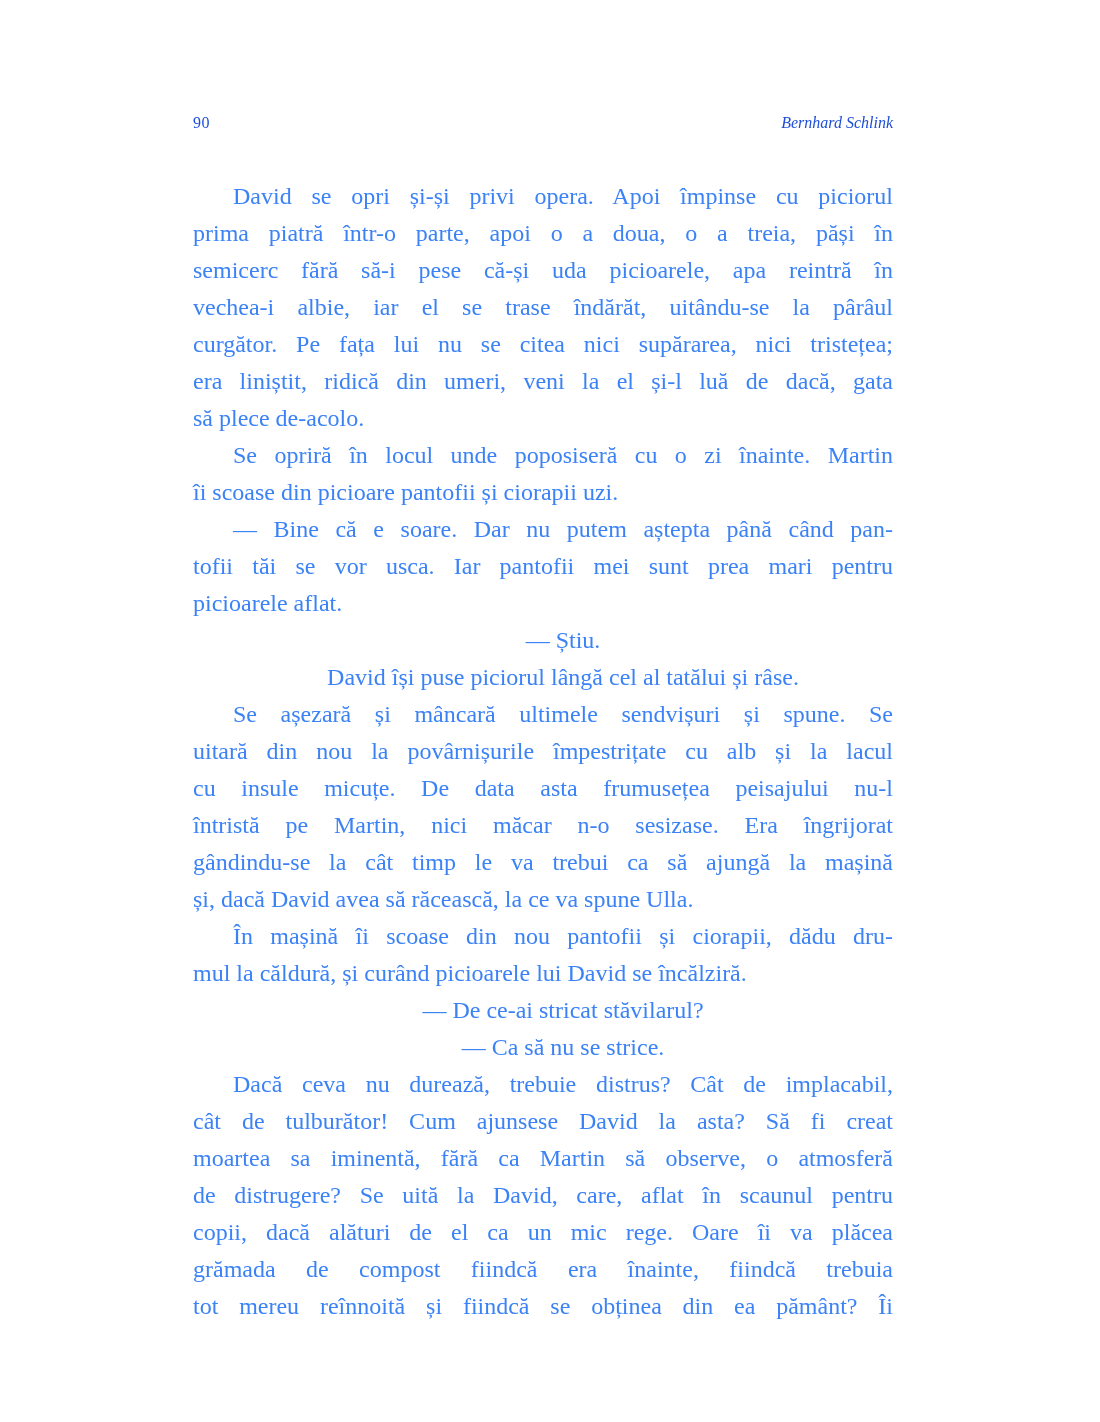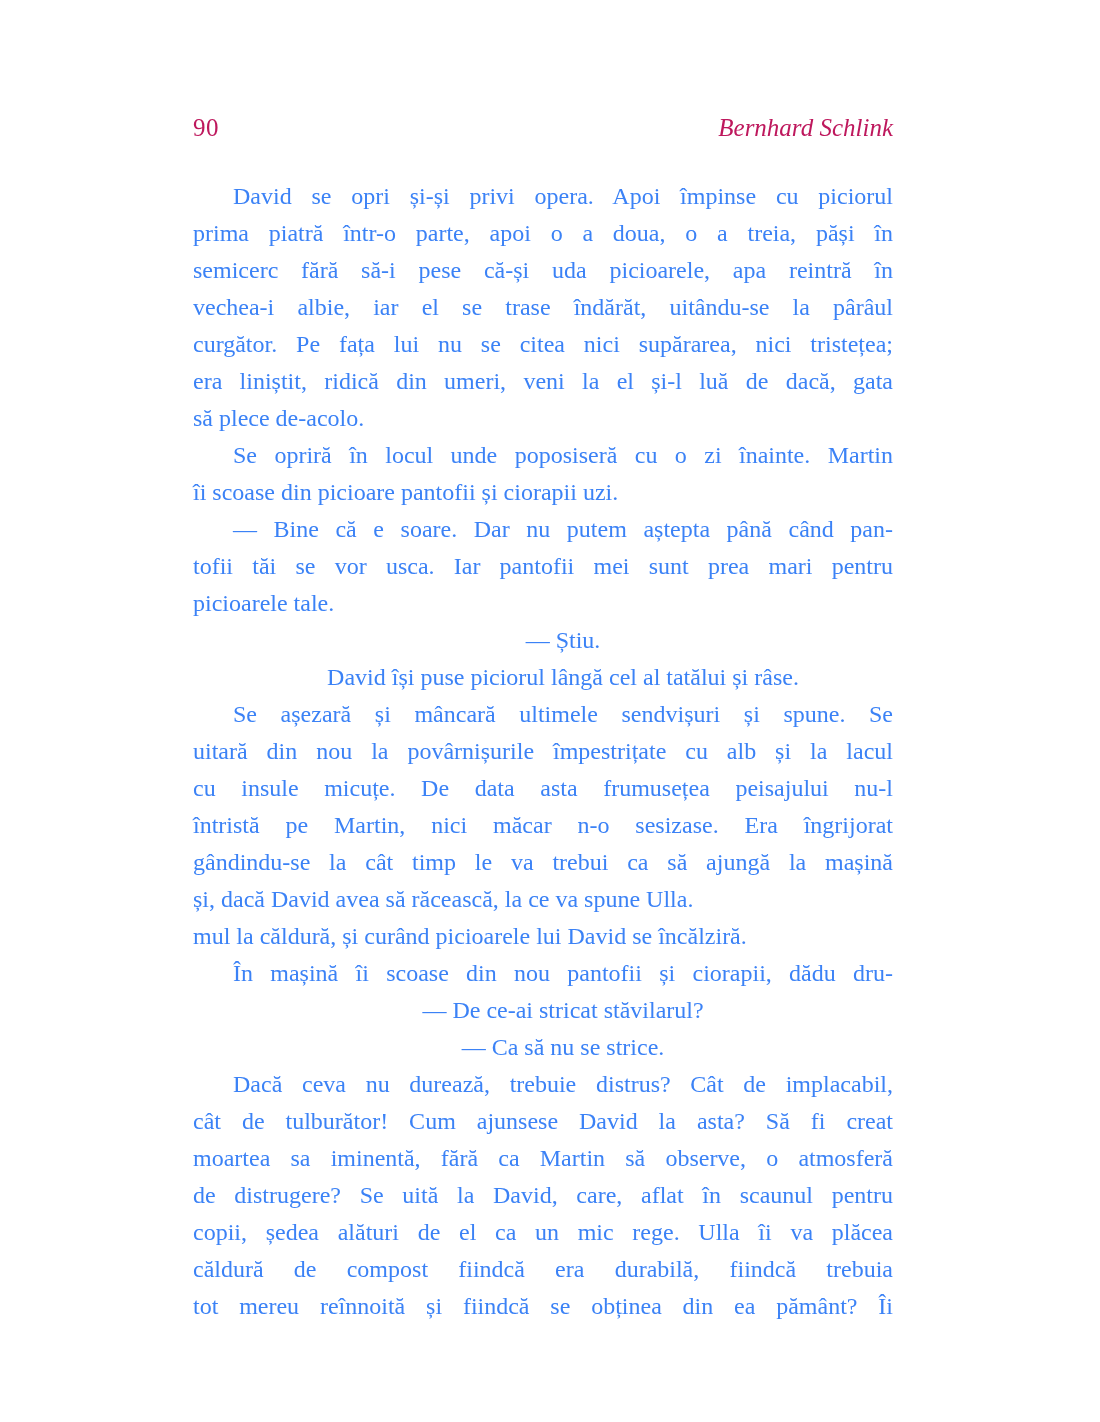--- a/index.html
+++ b/index.html
@@ -15,22 +15,22 @@
     color: #1c1c1c;
     overflow: hidden;
   }
   .running-header {
     position: absolute;
     left: 193px; top: 114px;
     width: 700px;
     display: flex;
     justify-content: space-between;
     align-items: baseline;
-    font-size: 25px;
-    color: #be185d;
+    font-size: 16px;
+    color: #1d4ed8;
   }
   .page-number {
     font-style: normal;
     letter-spacing: 0.5px;
   }
   .header-author {
     font-style: italic;
   }
   .body-text {
     position: absolute;
@@ -67,34 +67,34 @@
       <div class="line justify">prima piatră într-o parte, apoi o a doua, o a treia, păși în</div>
       <div class="line justify">semicerc fără să-i pese că-și uda picioarele, apa reintră în</div>
       <div class="line justify">vechea-i albie, iar el se trase îndărăt, uitându-se la pârâul</div>
       <div class="line justify">curgător. Pe fața lui nu se citea nici supărarea, nici tristețea;</div>
       <div class="line justify">era liniștit, ridică din umeri, veni la el și-l luă de dacă, gata</div>
       <div class="line">să plece de-acolo.</div>
       <div class="line indent justify">Se opriră în locul unde poposiseră cu o zi înainte. Martin</div>
       <div class="line">îi scoase din picioare pantofii și ciorapii uzi.</div>
       <div class="line indent justify">— Bine că e soare. Dar nu putem aștepta până când pan-</div>
       <div class="line justify">tofii tăi se vor usca. Iar pantofii mei sunt prea mari pentru</div>
-      <div class="line">picioarele tale.</div>
+      <div class="line">picioarele aflat.</div>
       <div class="line indent">— Știu.</div>
       <div class="line indent">David își puse piciorul lângă cel al tatălui și râse.</div>
       <div class="line indent justify">Se așezară și mâncară ultimele sendvișuri și spune. Se</div>
       <div class="line justify">uitară din nou la povârnișurile împestrițate cu alb și la lacul</div>
       <div class="line justify">cu insule micuțe. De data asta frumusețea peisajului nu-l</div>
       <div class="line justify">întristă pe Martin, nici măcar n-o sesizase. Era îngrijorat</div>
       <div class="line justify">gândindu-se la cât timp le va trebui ca să ajungă la mașină</div>
       <div class="line">și, dacă David avea să răcească, la ce va spune Ulla.</div>
+      <div class="line indent justify">În mașină îi scoase din nou pantofii și ciorapii, dădu dru-</div>
       <div class="line">mul la căldură, și curând picioarele lui David se încălziră.</div>
-      <div class="line indent justify">În mașină îi scoase din nou pantofii și ciorapii, dădu dru-</div>
       <div class="line indent">— De ce-ai stricat stăvilarul?</div>
       <div class="line indent">— Ca să nu se strice.</div>
       <div class="line indent justify">Dacă ceva nu durează, trebuie distrus? Cât de implacabil,</div>
       <div class="line justify">cât de tulburător! Cum ajunsese David la asta? Să fi creat</div>
       <div class="line justify">moartea sa iminentă, fără ca Martin să observe, o atmosferă</div>
       <div class="line justify">de distrugere? Se uită la David, care, aflat în scaunul pentru</div>
-      <div class="line justify">copii, ședea alături de el ca un mic rege. Ulla îi va plăcea</div>
-      <div class="line justify">căldură de compost fiindcă era durabilă, fiindcă trebuia</div>
+      <div class="line justify">copii, dacă alături de el ca un mic rege. Oare îi va plăcea</div>
+      <div class="line justify">grămada de compost fiindcă era înainte, fiindcă trebuia</div>
       <div class="line justify">tot mereu reînnoită și fiindcă se obținea din ea pământ? Îi</div>
     </div>
 </div>
 
 </body></html>

